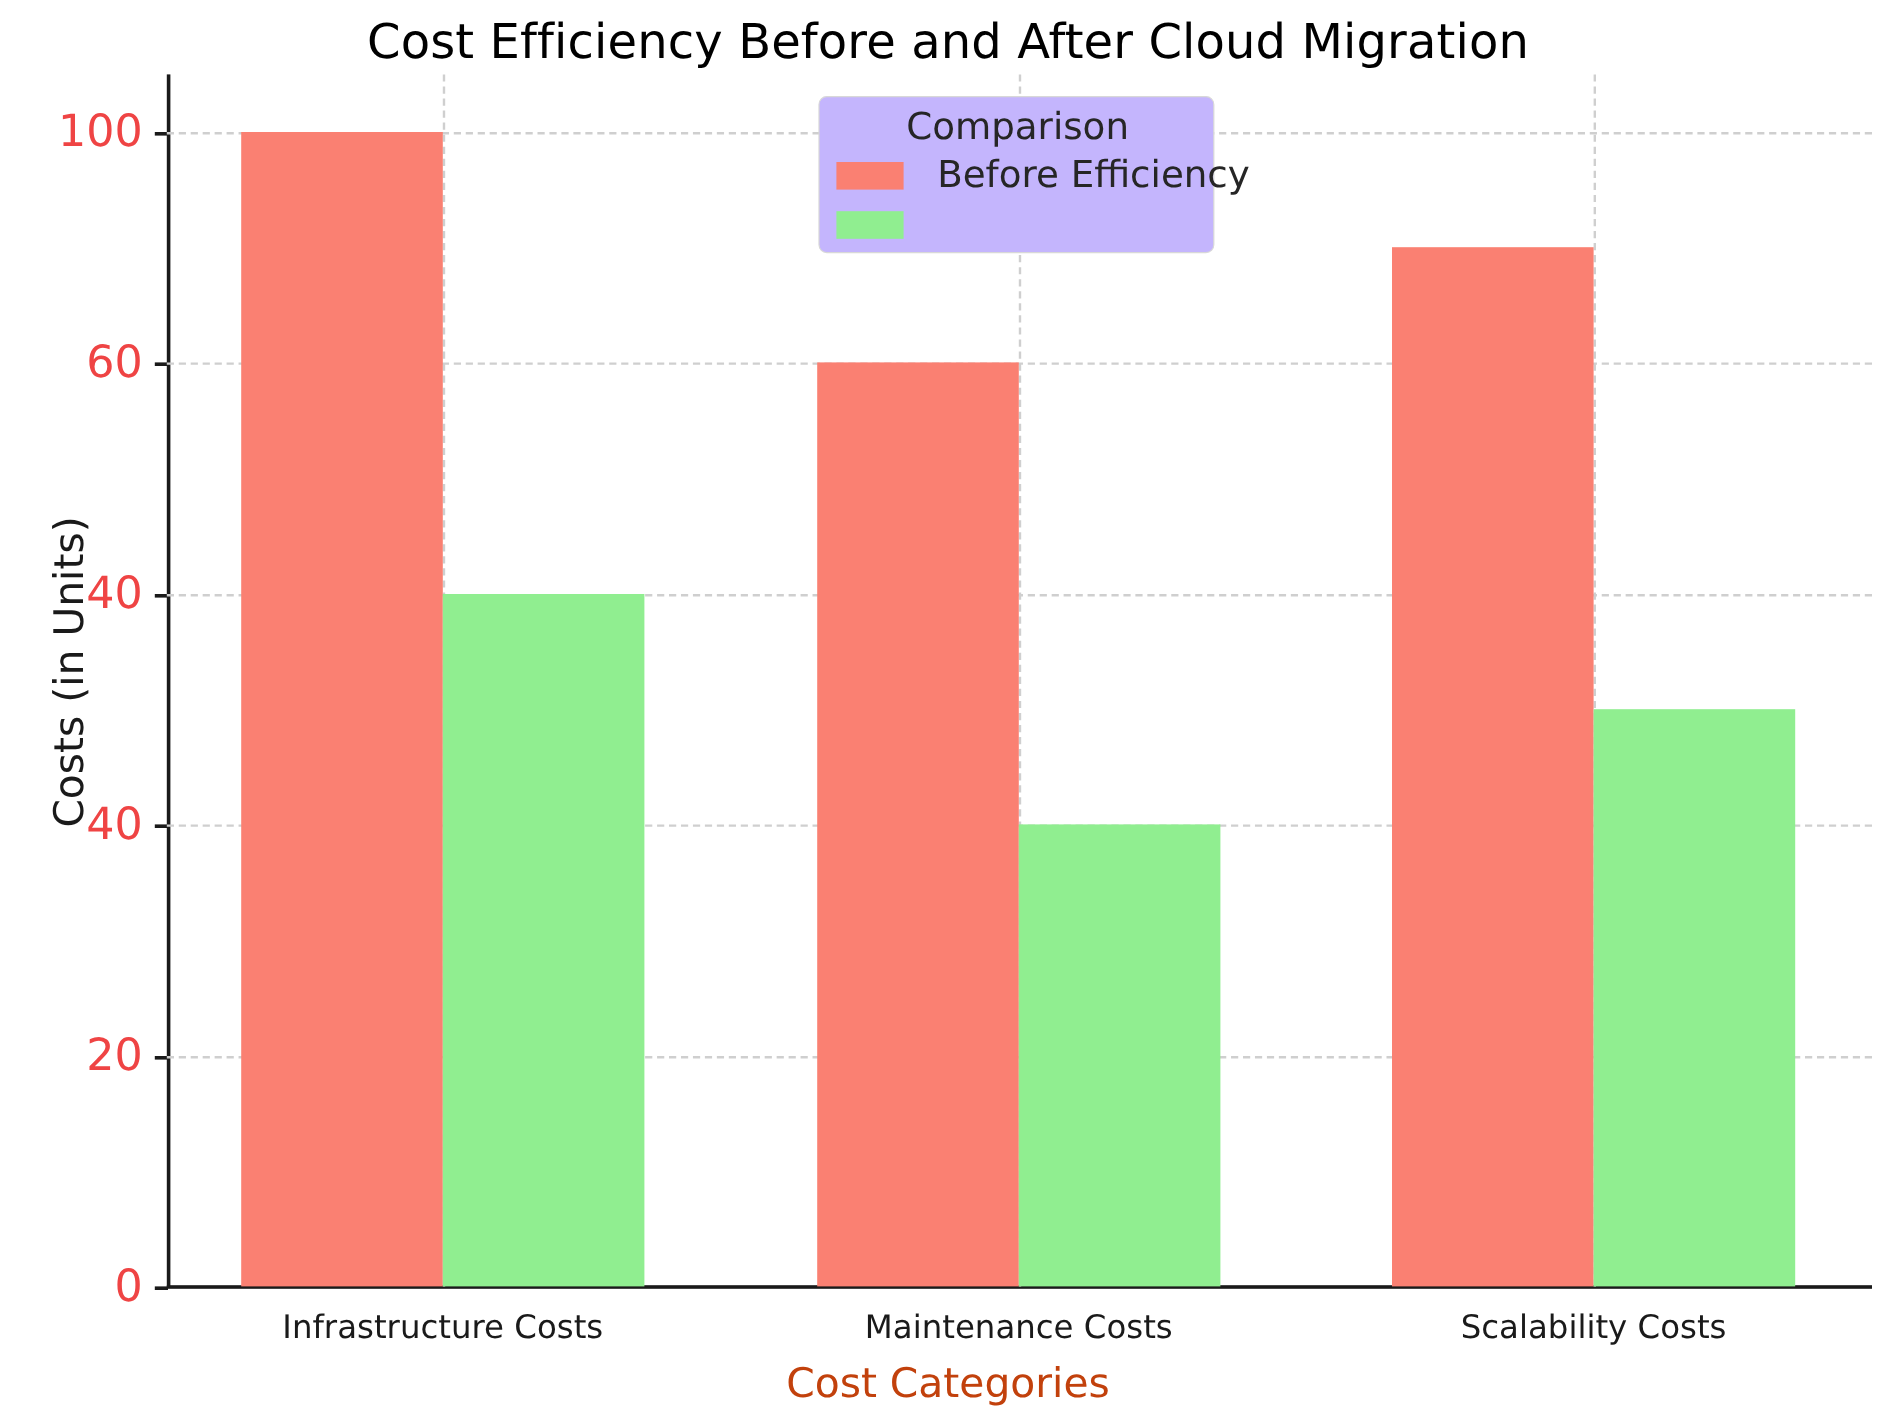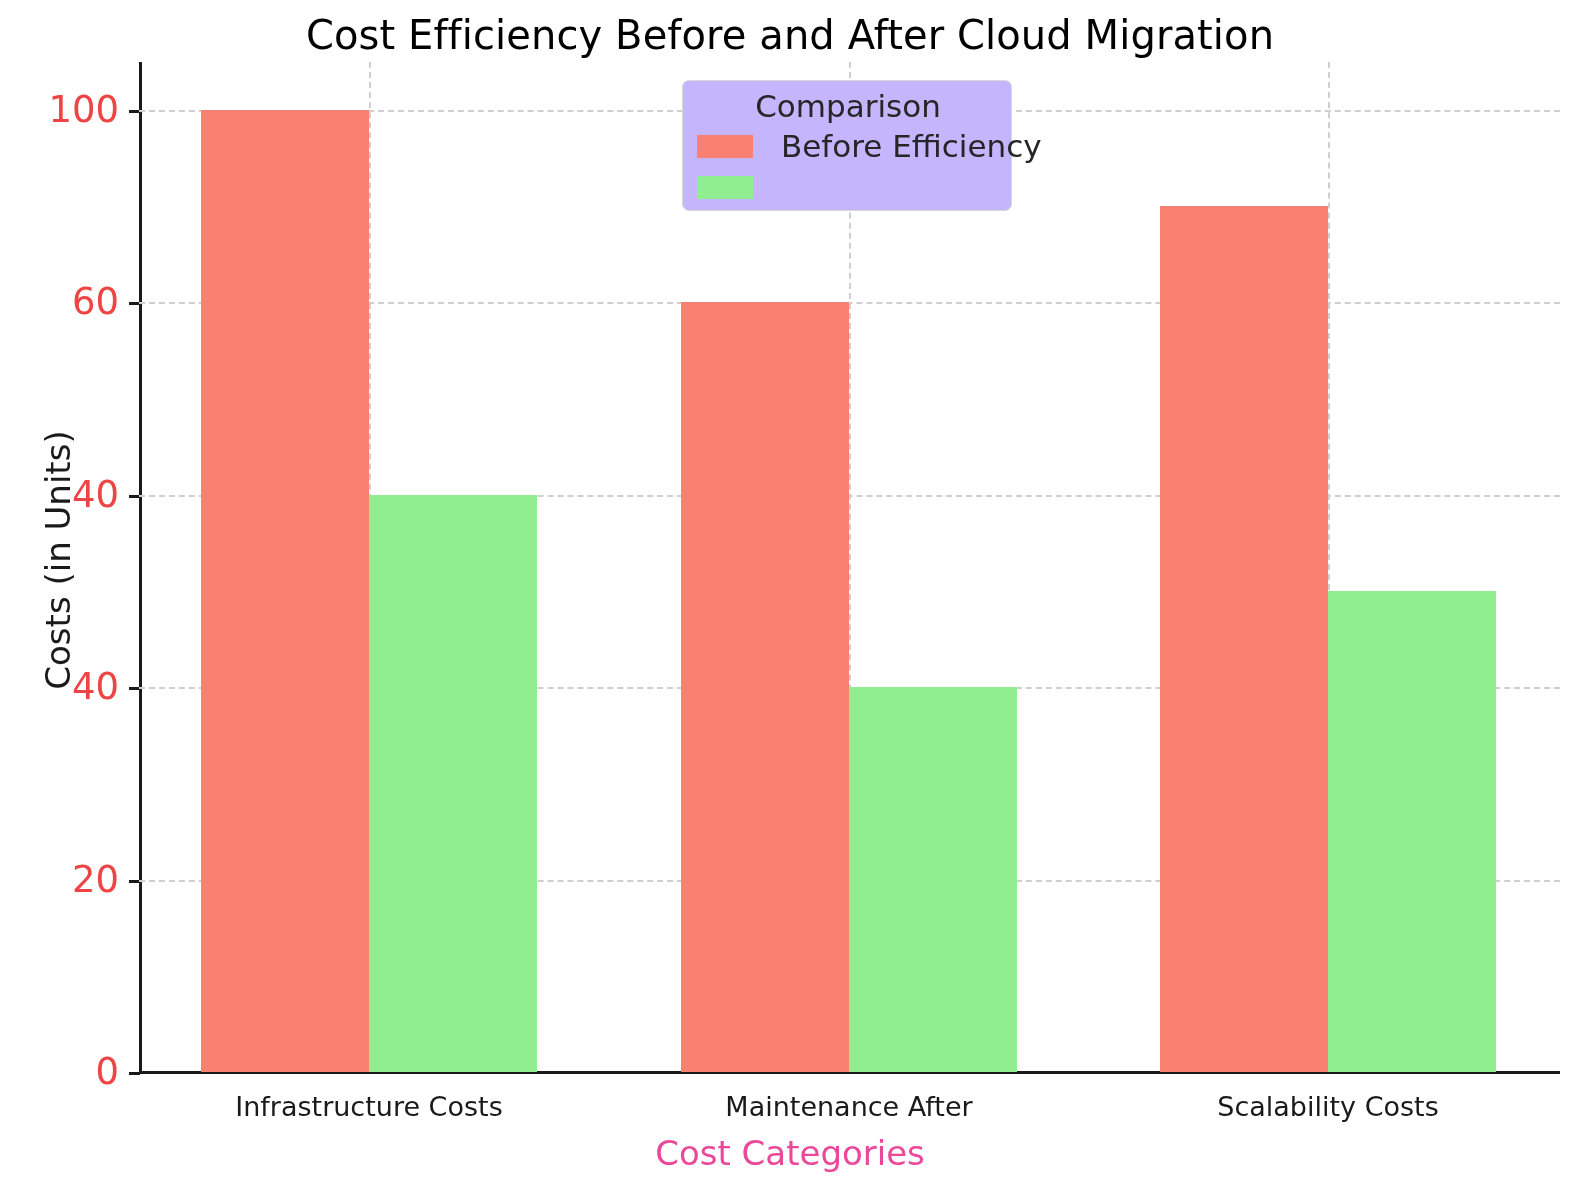--- a/index.html
+++ b/index.html
@@ -111,21 +111,21 @@
     white-space: nowrap;
   }
 
   #x-axis-label {
     position: absolute;
     left: 0;
     top: 1133px;
     width: 1580px;
     text-align: center;
     font-size: 34px;
-    color: #ec4899;
+    color: #c2410c;
   }
   .x-ticklabel {
     position: absolute;
     top: 1080px;
     text-align: center;
     font-size: 27px;
     color: #1a1a1a;
     white-space: nowrap;
     margin-top: 11px;
   }
@@ -224,21 +224,21 @@
         <div class="bar" title="Infrastructure Costs / After Migration: 60" style="left: 230px; width: 168px; height: 577.143px; background: rgb(144, 238, 144);"></div>
         <div class="bar" title="Maintenance Costs / Before Migration: 80" style="left: 542px; width: 168px; height: 769.524px; background: rgb(250, 128, 114);"></div>
         <div class="bar" title="Maintenance Costs / After Migration: 40" style="left: 710px; width: 168px; height: 384.762px; background: rgb(144, 238, 144);"></div>
         <div class="bar" title="Scalability Costs / Before Migration: 90" style="left: 1021px; width: 168px; height: 865.714px; background: rgb(250, 128, 114);"></div>
         <div class="bar" title="Scalability Costs / After Migration: 50" style="left: 1189px; width: 168px; height: 480.952px; background: rgb(144, 238, 144);"></div>
       </div>
   </div>
 
   <div id="x-ticks">
       <div class="x-ticklabel" style="left: 169px; width: 400px;">Infrastructure Costs</div>
-      <div class="x-ticklabel" style="left: 649px; width: 400px;">Maintenance After</div>
+      <div class="x-ticklabel" style="left: 649px; width: 400px;">Maintenance Costs</div>
       <div class="x-ticklabel" style="left: 1128px; width: 400px;">Scalability Costs</div>
     </div>
 
   <div id="x-axis-label">Cost Categories</div>
 
   <div id="legend">
     <div id="legend-title">Comparison</div>
     <div id="legend-rows">
         <div class="legend-row" style="top: 48px;">
           <span class="legend-swatch" style="background: rgb(250, 128, 114);"></span>

